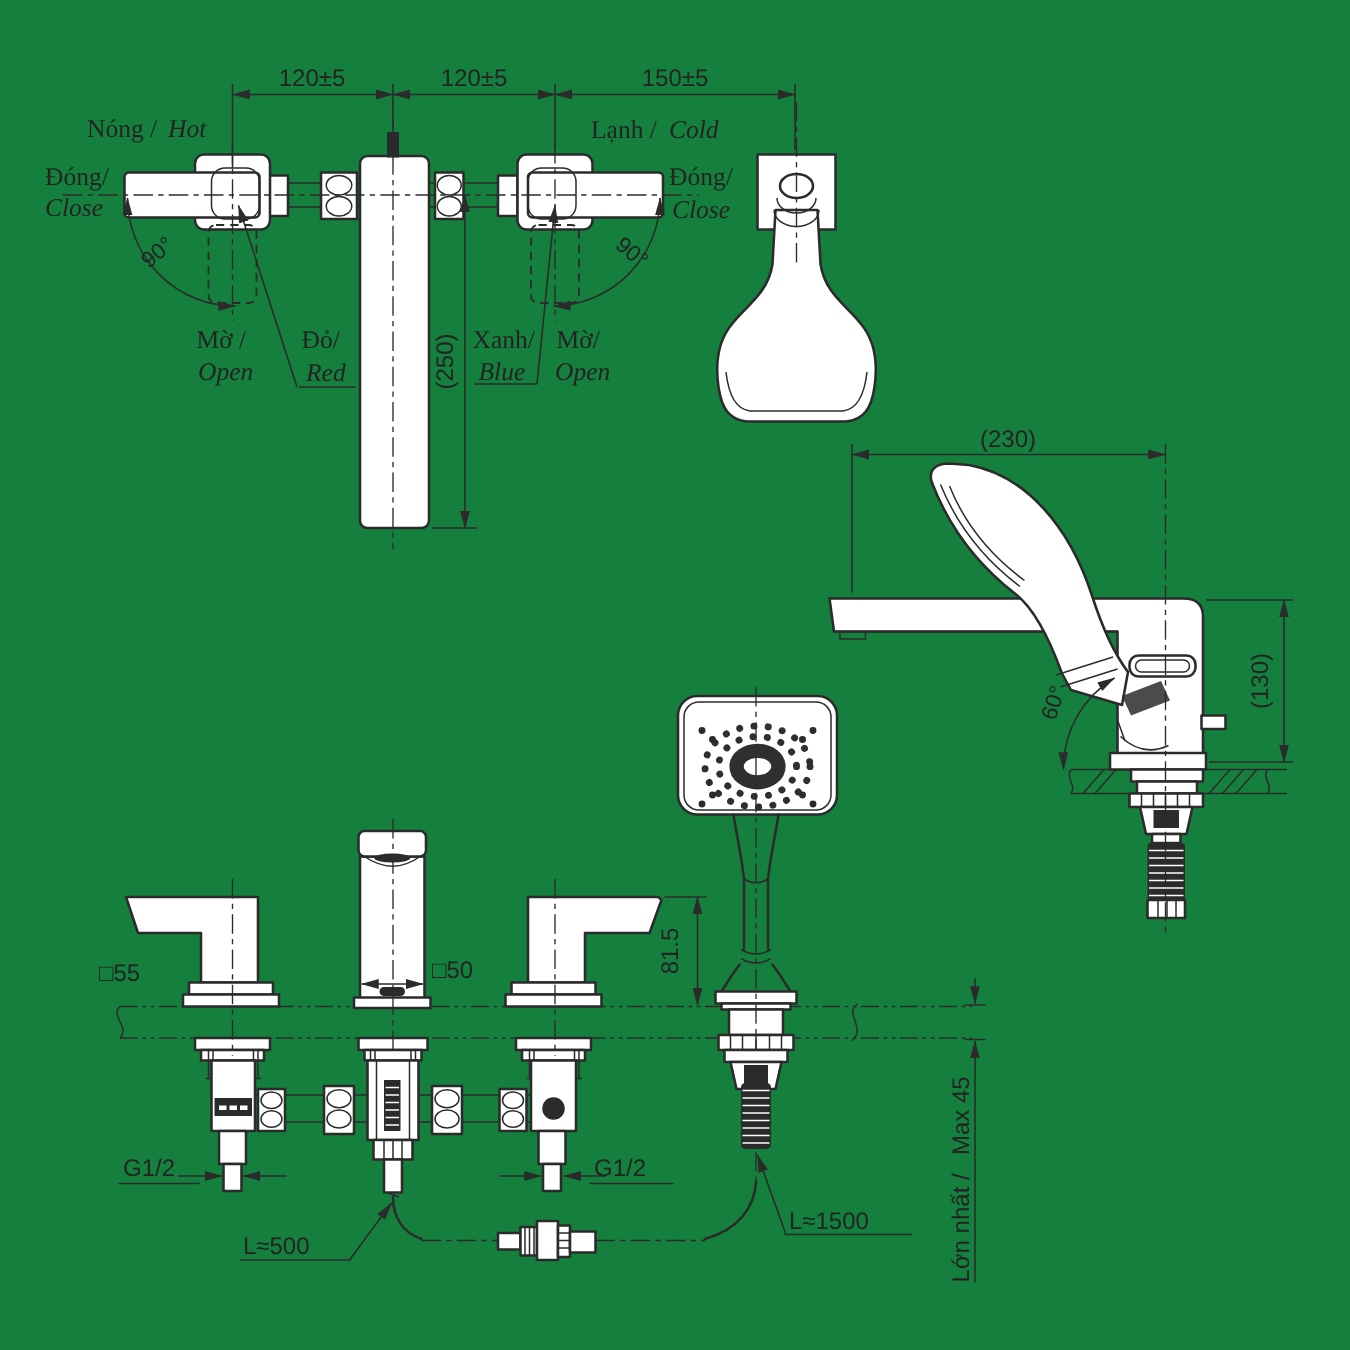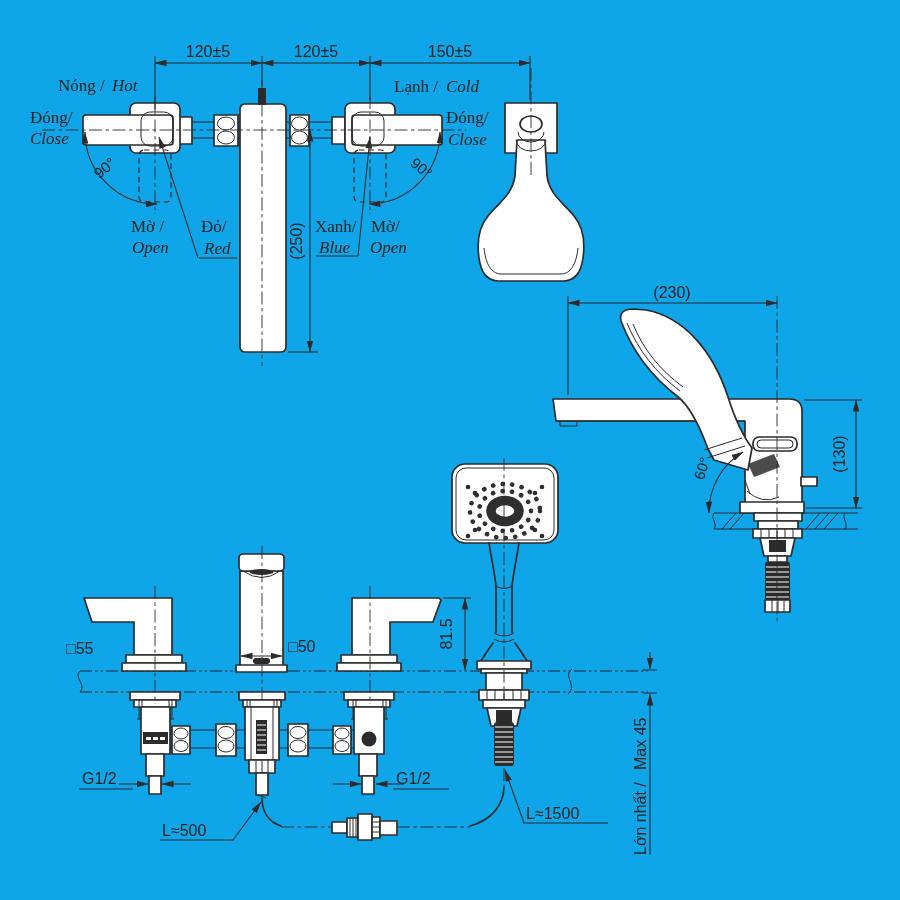--- a/index.html
+++ b/index.html
@@ -1,16 +1,16 @@
 <!DOCTYPE html>
 <html><head>
 <meta charset="utf-8">
 <style>
   html,body{margin:0;padding:0;background:#fff;}
-  #stage{width:900px;height:900px;background:#0ea5e9;position:relative;overflow:hidden;}
+  #stage{width:900px;height:900px;background:#15803d;position:relative;overflow:hidden;}
   svg{display:block}
   svg text{fill:#232323}
   .t-dim{font:16px "Liberation Sans","DejaVu Sans",sans-serif;}
   .t-dim-s{font:15px "Liberation Sans","DejaVu Sans",sans-serif;}
   .t-lbl{font:17px "Liberation Serif","DejaVu Serif",serif;}
   .t-lbl-i{font:italic 17px "Liberation Serif","DejaVu Serif",serif;}
   .ln{stroke:#2b2b2b;stroke-width:1.7;fill:none;stroke-linejoin:round;stroke-linecap:round}
   .lnf{stroke:#2b2b2b;stroke-width:1.7;fill:#fff;stroke-linejoin:round}
   .thin{stroke:#2b2b2b;stroke-width:1;fill:none}
   .cl{stroke:#2b2b2b;stroke-width:.9;fill:none;stroke-dasharray:13 3.5 3.5 3.5}

